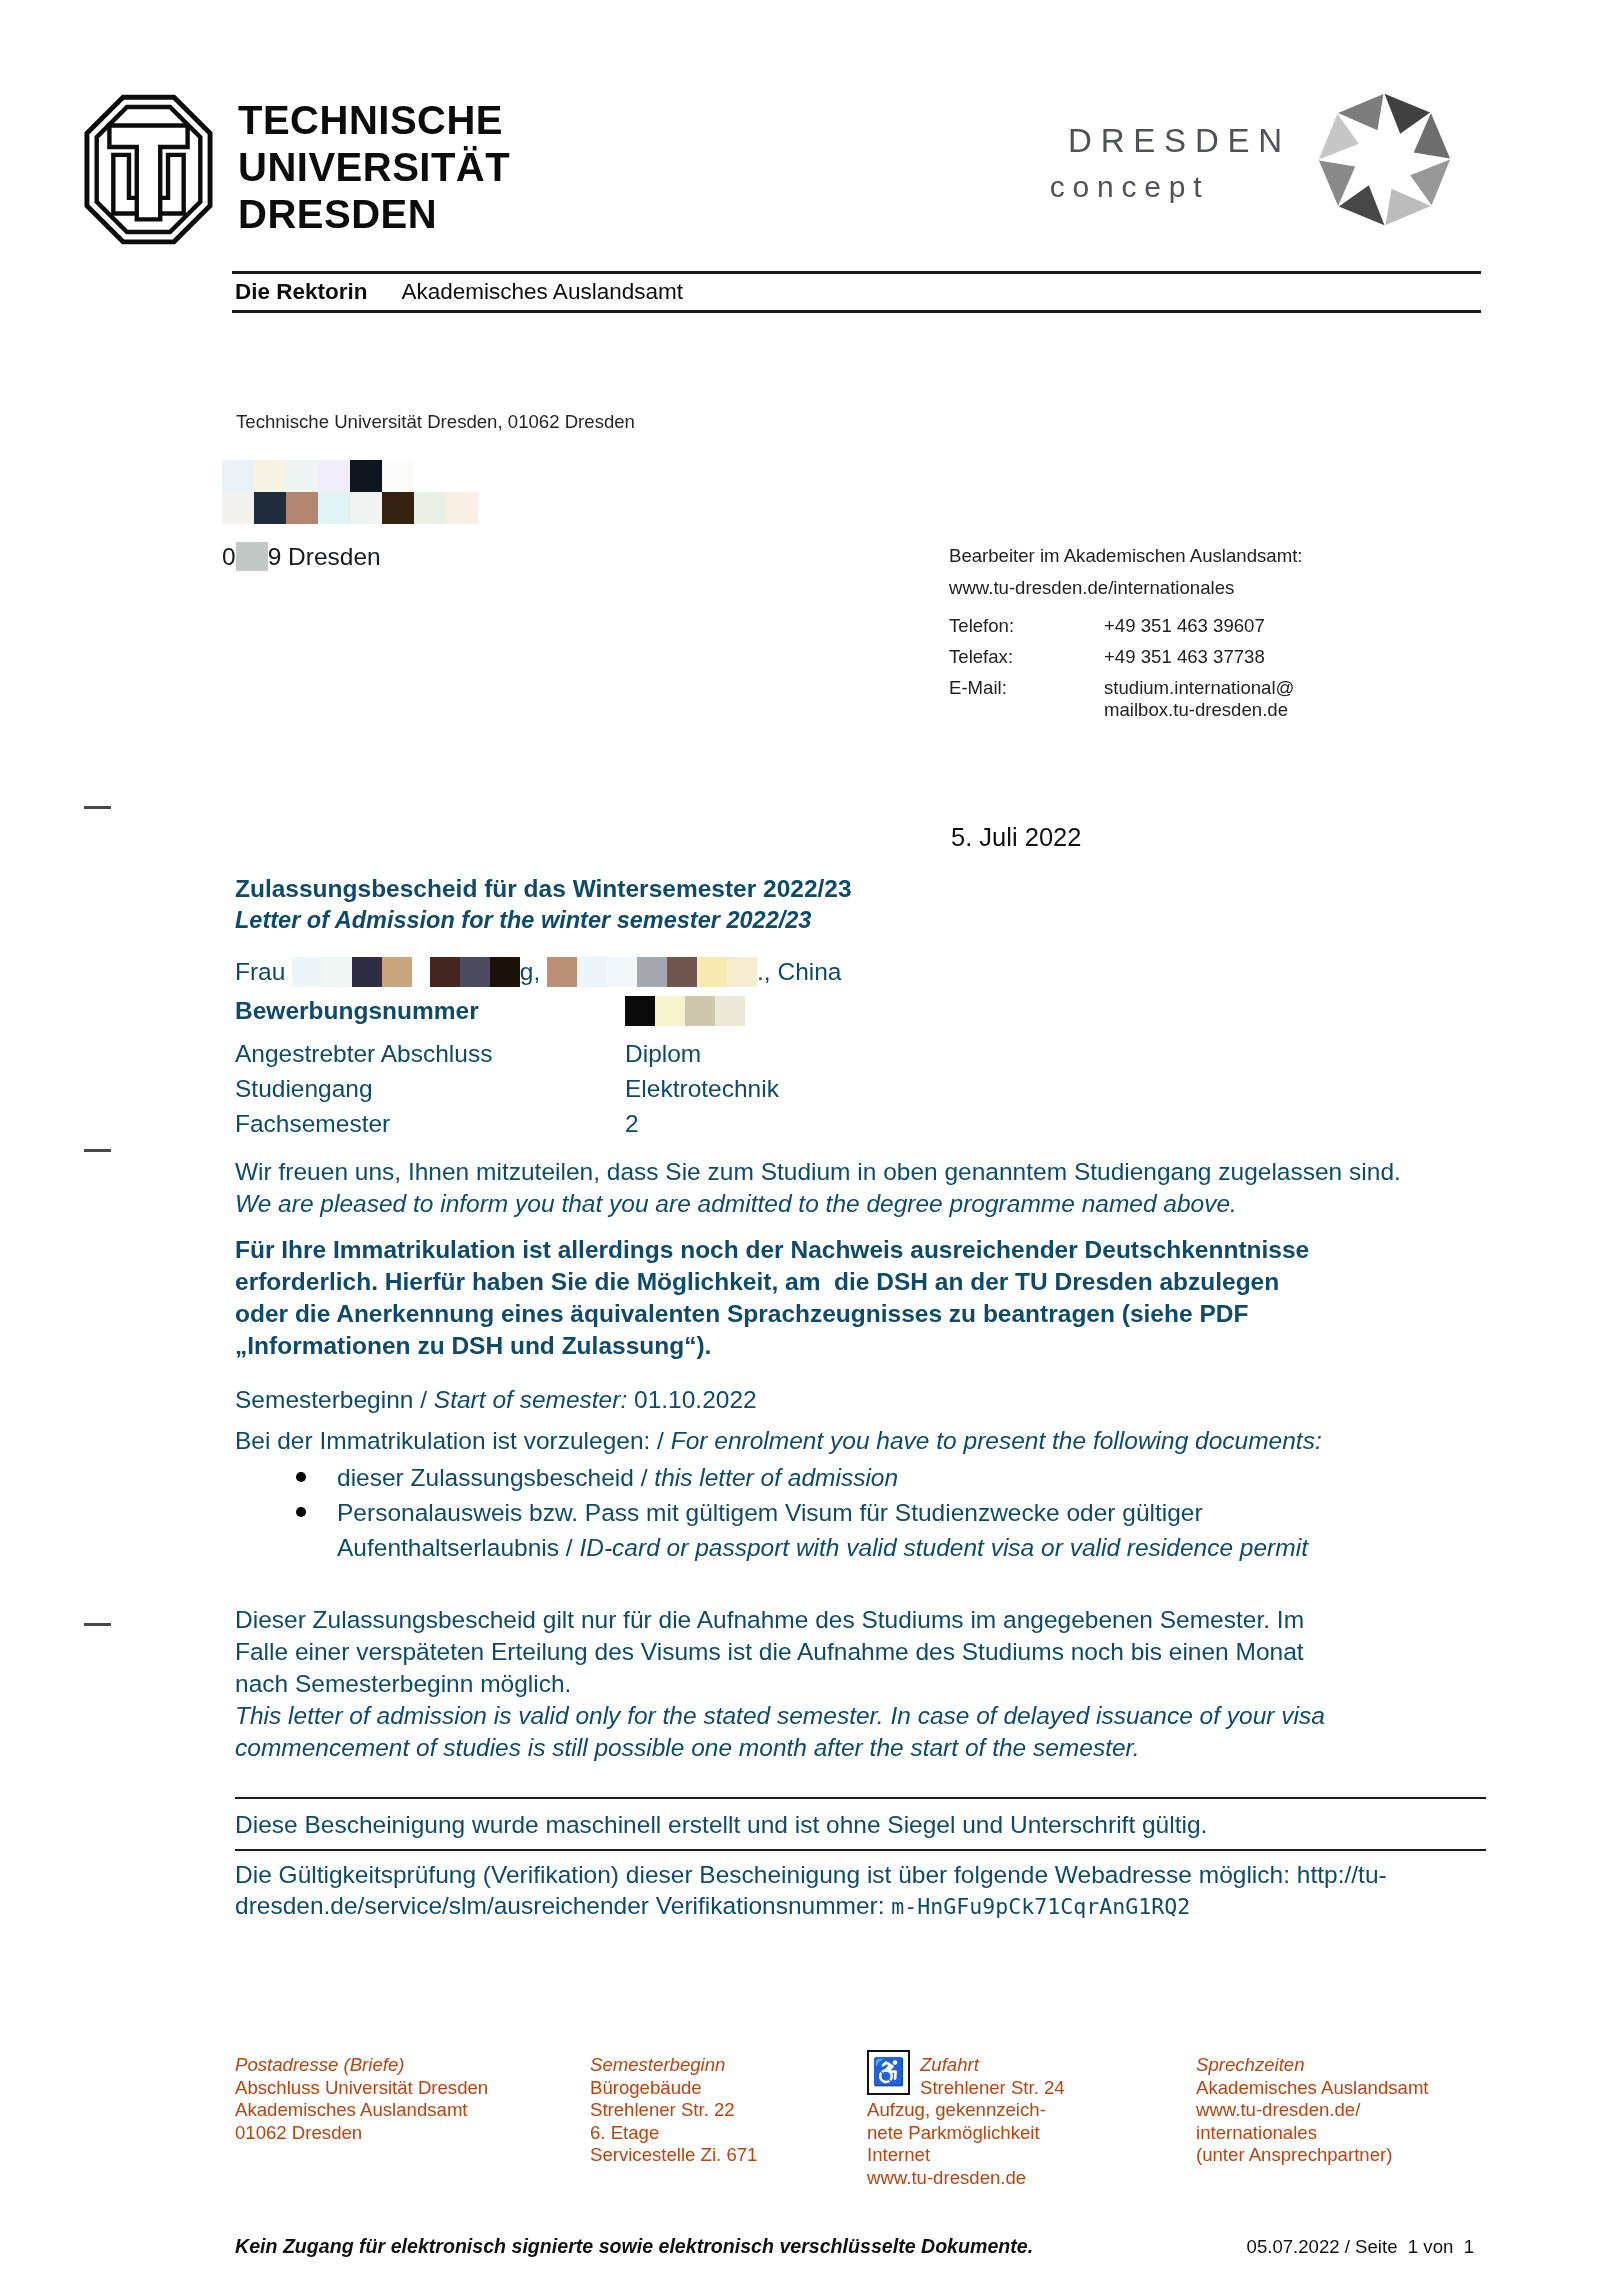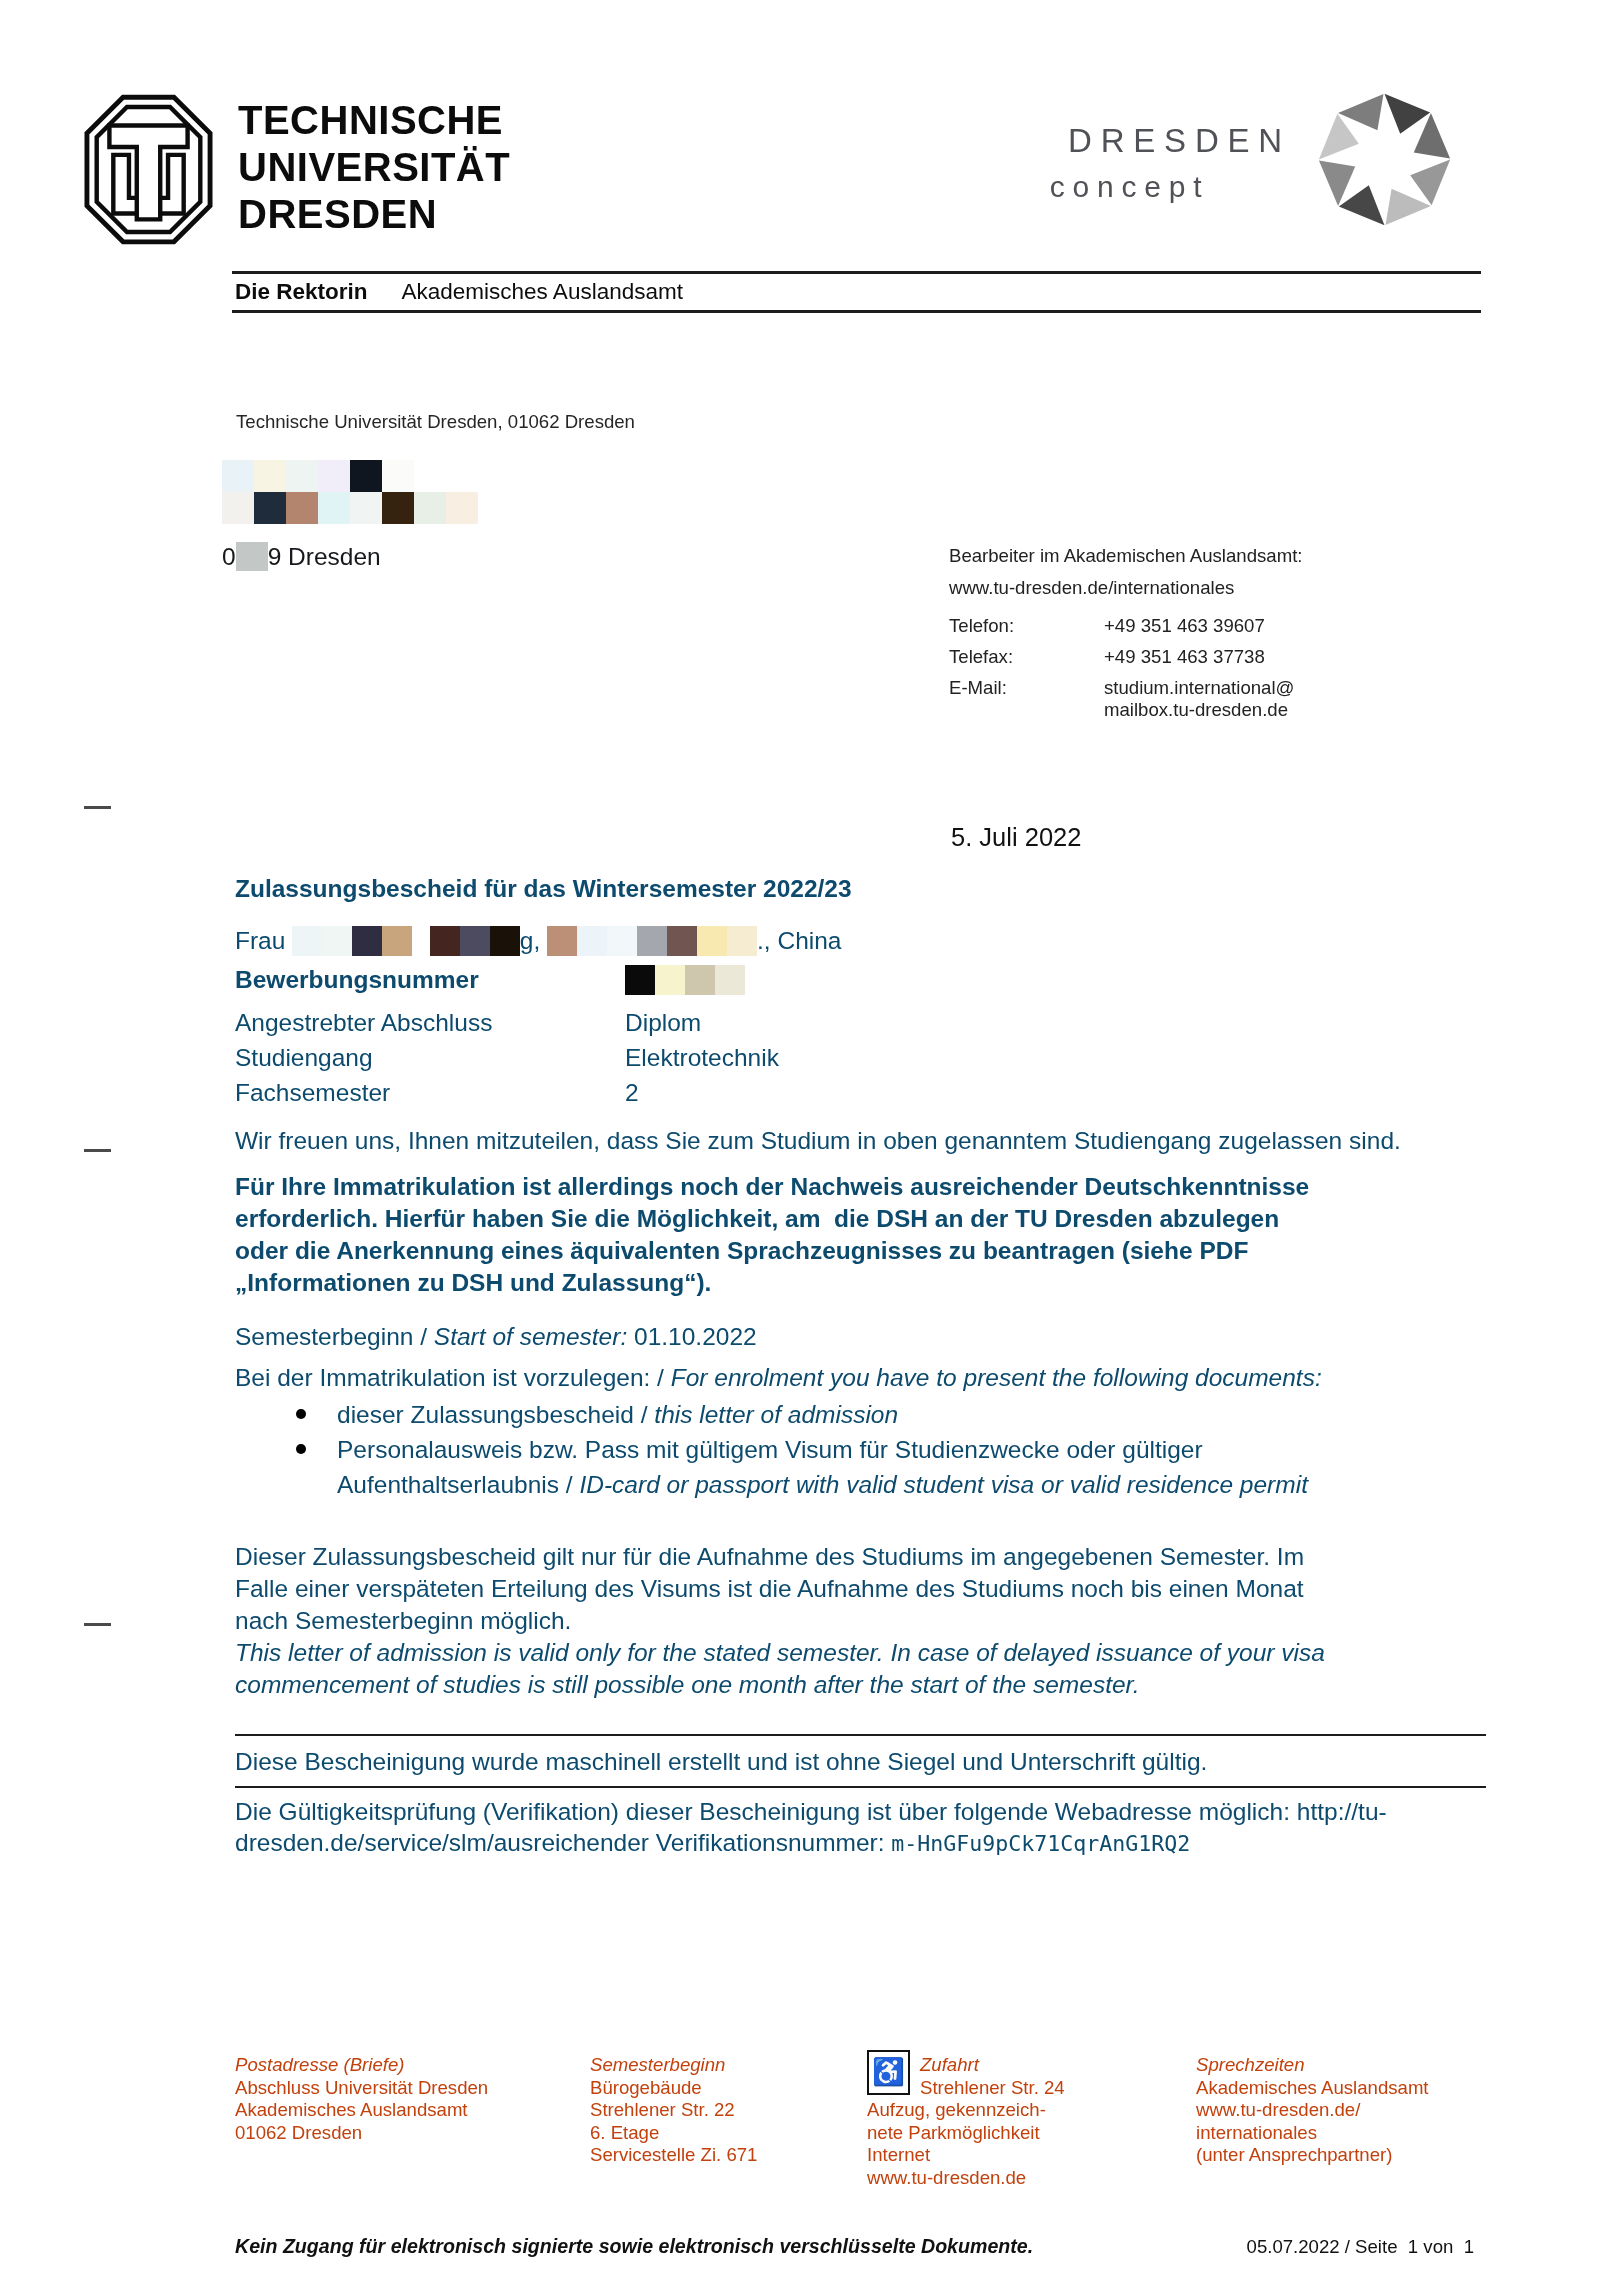--- a/index.html
+++ b/index.html
@@ -138,20 +138,21 @@
 
   <div class="abs fold" style="left:84px;top:806px"></div>
   <div class="abs fold" style="left:84px;top:1149px"></div>
   <div class="abs fold" style="left:84px;top:1623px"></div>
 
   <div class="abs" style="left:951px;top:823px;font-size:25.5px">5. Juli 2022</div>
 
   <div class="abs flow" style="left:235px;top:872px">
 
     <div class="subj-de">Zulassungsbescheid für das Wintersemester 2022/23</div>
+    <div class="subj-en">Letter of Admission for the winter semester 2022/23</div>
 
     <div class="mt16 line40">
       <span>Frau</span>
       <span><span class="px" style="background: rgb(238, 245, 246);"></span><span class="px" style="background: rgb(240, 246, 243);"></span><span class="px" style="background: rgb(46, 45, 66);"></span><span class="px" style="background: rgb(201, 165, 126);"></span></span><span class="gap"></span><span><span class="px" style="background: rgb(69, 37, 31);"></span><span class="px" style="background: rgb(77, 75, 95);"></span><span class="px" style="background: rgb(26, 17, 9);"></span></span><span>g,</span>
       <span><span class="px" style="background: rgb(187, 144, 118);"></span><span class="px" style="background: rgb(236, 244, 249);"></span><span class="px" style="background: rgb(242, 247, 249);"></span><span class="px" style="background: rgb(164, 168, 174);"></span><span class="px" style="background: rgb(112, 85, 81);"></span><span class="px" style="background: rgb(248, 233, 176);"></span><span class="px" style="background: rgb(245, 236, 210);"></span></span><span>., China</span>
     </div>
 
     <div class="line40">
       <span class="bold" style="display:inline-block;width:390px">Bewerbungsnummer</span><span><span class="px" style="background: rgb(10, 10, 11);"></span><span class="px" style="background: rgb(247, 243, 204);"></span><span class="px" style="background: rgb(207, 199, 173);"></span><span class="px" style="background: rgb(236, 232, 215);"></span></span>
     </div>
@@ -166,20 +167,21 @@
         <span>Elektrotechnik</span>
       </div>
       <div class="detail-row">
         <span>Fachsemester</span>
         <span>2</span>
       </div>
     </div>
 
     <div class="mt16">
       <div class="prew">Wir freuen uns, Ihnen mitzuteilen, dass Sie zum Studium in oben genanntem Studiengang zugelassen sind.</div>
+      <div class="it prew">We are pleased to inform you that you are admitted to the degree programme named above.</div>
     </div>
 
     <div class="mt14 bold prew">Für Ihre Immatrikulation ist allerdings noch der Nachweis ausreichender Deutschkenntnisse
 erforderlich. Hierfür haben Sie die Möglichkeit, am  die DSH an der TU Dresden abzulegen
 oder die Anerkennung eines äquivalenten Sprachzeugnisses zu beantragen (siehe PDF
 „Informationen zu DSH und Zulassung“).</div>
 
     <div class="mt22">
       <span>Semesterbeginn / </span><span class="it">Start of semester:</span><span> 01.10.2022</span>
     </div>

